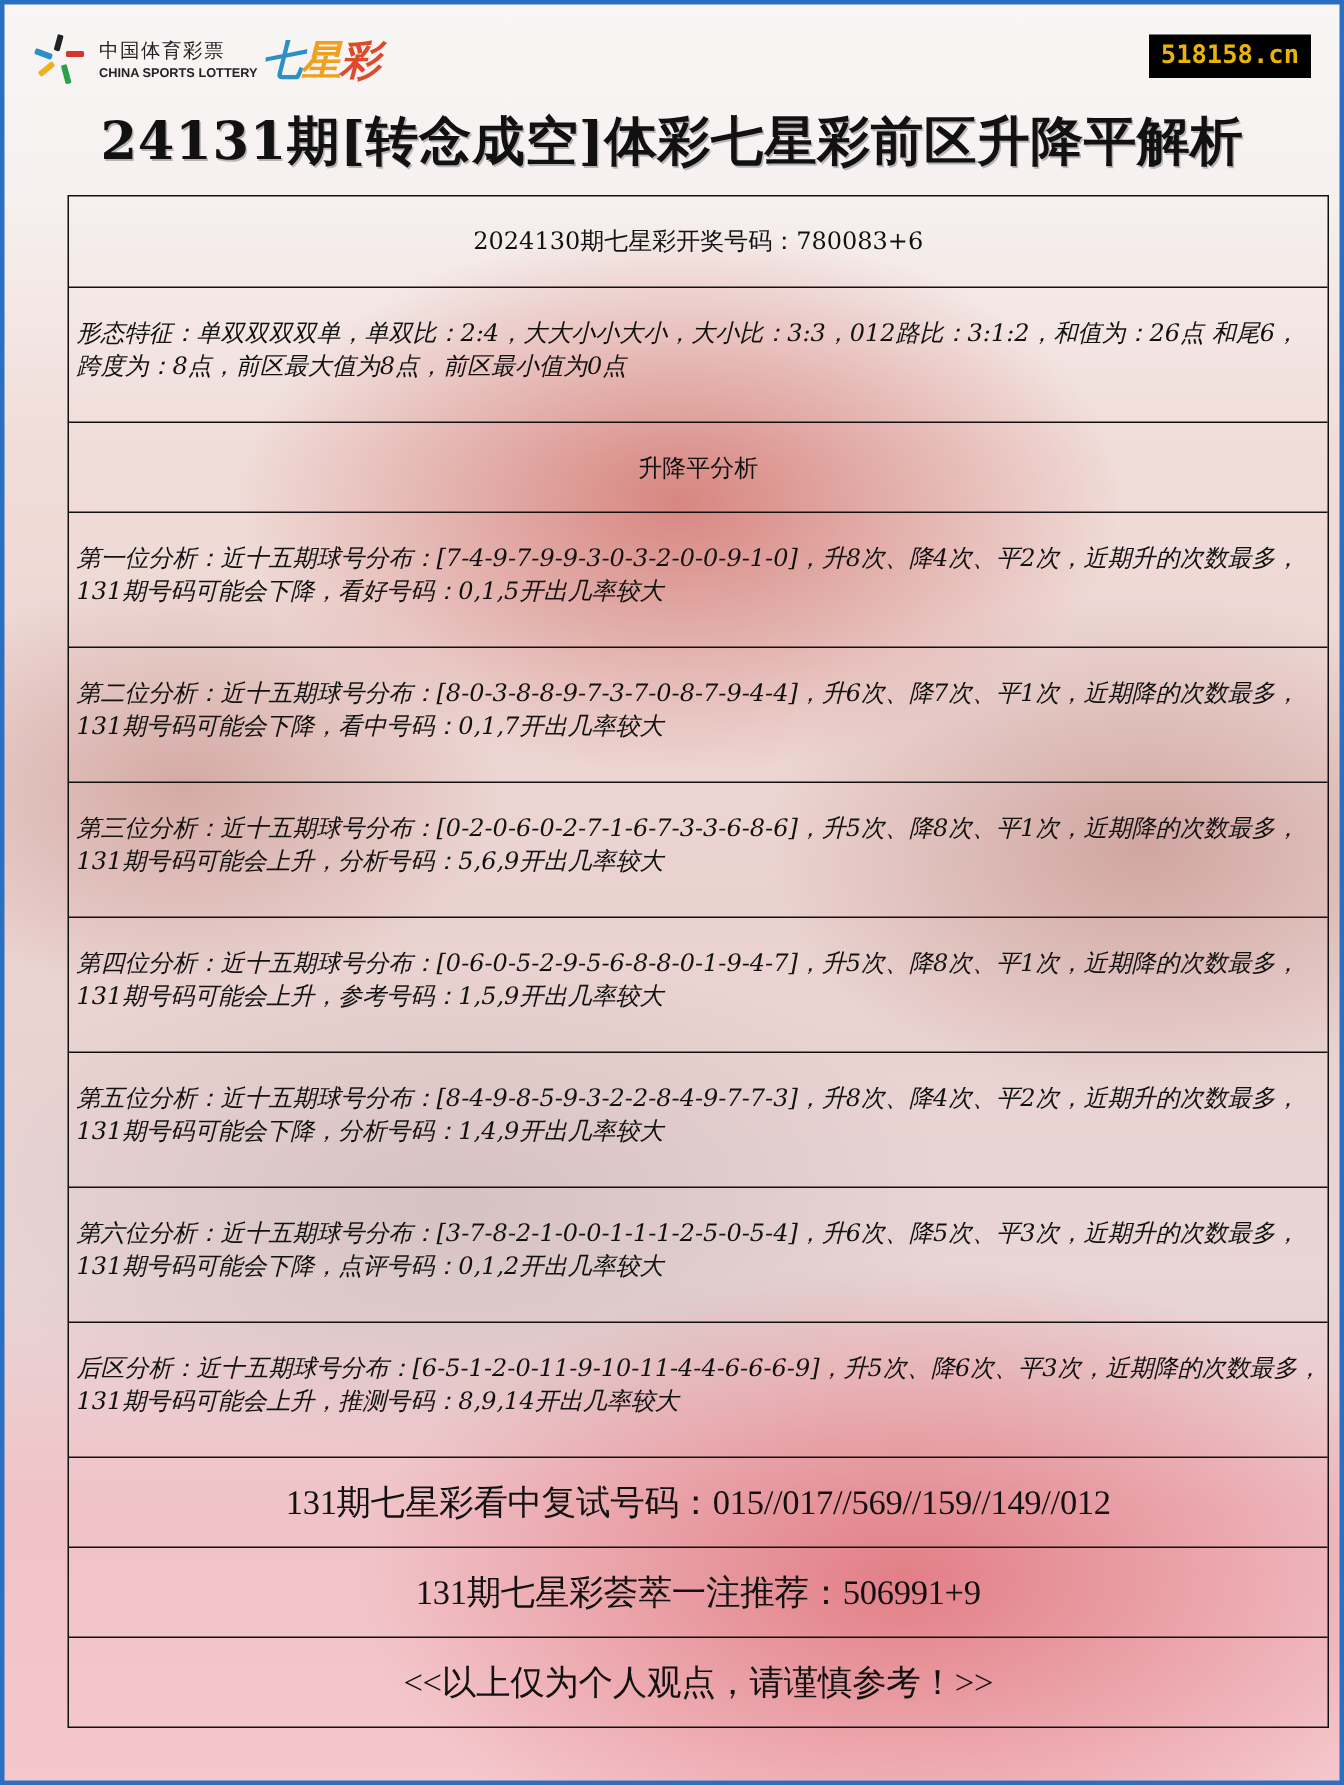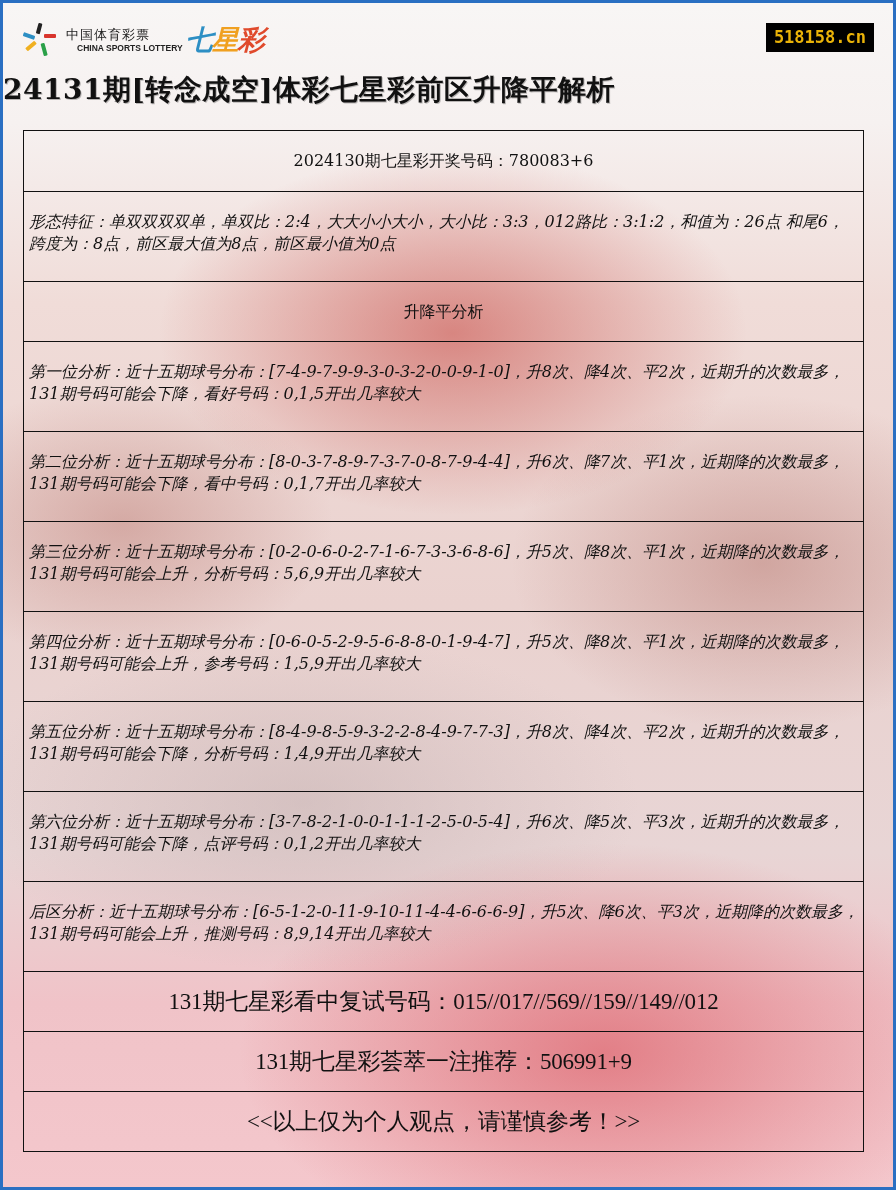--- a/index.html
+++ b/index.html
@@ -30,47 +30,47 @@
     display: flex; align-items: center;
   }
   .logo-mark { width: 40px; height: 40px; position: relative; }
   .logo-text { margin-left: 6px; display: flex; flex-direction: column; }
   .logo-cn {
     font-family: "DejaVu Sans", "Liberation Sans", sans-serif;
     font-size: 13px; color: #222; letter-spacing: 1px; line-height: 17px;
   }
   .logo-en {
     font-family: "Liberation Sans", "DejaVu Sans", sans-serif;
-    font-size: 8.5px; font-weight: bold; color: #222; line-height: 11px; margin-left: 11px;
+    font-size: 8.5px; font-weight: bold; color: #222; line-height: 11px;
   }
   .logo-brand {
     margin-left: 3px;
     font-family: "DejaVu Sans", "Liberation Sans", sans-serif;
     font-size: 27px; font-weight: bold; font-style: italic; letter-spacing: -1px;
     display: flex;
   }
   .logo-brand span:nth-child(1) { color: #2d8fc4; }
   .logo-brand span:nth-child(2) { color: #f0a020; }
   .logo-brand span:nth-child(3) { color: #e04a2c; }
   .site-badge {
     position: absolute; right: 19px; top: 20px;
     background: #000; color: #eab308;
     font-family: "DejaVu Sans Mono", "Liberation Mono", monospace;
     font-size: 17px; font-weight: bold;
     padding: 3px 8px; height: 29px; line-height: 23px;
   }
   .page-title {
     position: absolute; left: 0; right: 0; top: 68px;
-    text-align: left;
+    text-align: center;
     font-family: "DejaVu Serif", "Liberation Serif", serif;
-    font-size: 28px; color: #111; letter-spacing: 0.5px;
+    font-size: 35px; color: #111; letter-spacing: 0.5px;
     text-shadow: 1px 1px 0 rgba(0,0,0,0.25);
   }
   .table {
-    position: absolute; left: 20px; top: 127px; width: 841px;
+    position: absolute; left: 42px; top: 127px; width: 841px;
     border: 1px solid #111;
   }
   .row {
     border-top: 1px solid #111;
     font-size: 16px; line-height: 22px;
     display: flex; align-items: center;
   }
   .row:first-child { border-top: none; }
   .row.center { justify-content: center; text-align: center; height: 60px; }
   .row.text { height: 90px; align-items: flex-start; padding: 19px 4px 0 5px; font-style: italic; }
@@ -116,21 +116,21 @@
     <div class="row text">
       <p>形态特征：单双双双双单，单双比：2:4，大大小小大小，大小比：3:3，012路比：3:1:2，和值为：26点 和尾6，跨度为：8点，前区最大值为8点，前区最小值为0点</p>
     </div>
     <div class="row center">
       <p>升降平分析</p>
     </div>
     <div class="row text">
       <p>第一位分析：近十五期球号分布：[7-4-9-7-9-9-3-0-3-2-0-0-9-1-0]，升8次、降4次、平2次，近期升的次数最多，131期号码可能会下降，看好号码：0,1,5开出几率较大</p>
     </div>
     <div class="row text">
-      <p>第二位分析：近十五期球号分布：[8-0-3-7-8-9-7-3-7-0-8-7-9-4-4]，升6次、降7次、平1次，近期降的次数最多，131期号码可能会下降，看中号码：0,1,7开出几率较大</p>
+      <p>第二位分析：近十五期球号分布：[8-0-3-8-8-9-7-3-7-0-8-7-9-4-4]，升6次、降7次、平1次，近期降的次数最多，131期号码可能会下降，看中号码：0,1,7开出几率较大</p>
     </div>
     <div class="row text">
       <p>第三位分析：近十五期球号分布：[0-2-0-6-0-2-7-1-6-7-3-3-6-8-6]，升5次、降8次、平1次，近期降的次数最多，131期号码可能会上升，分析号码：5,6,9开出几率较大</p>
     </div>
     <div class="row text">
       <p>第四位分析：近十五期球号分布：[0-6-0-5-2-9-5-6-8-8-0-1-9-4-7]，升5次、降8次、平1次，近期降的次数最多，131期号码可能会上升，参考号码：1,5,9开出几率较大</p>
     </div>
     <div class="row text">
       <p>第五位分析：近十五期球号分布：[8-4-9-8-5-9-3-2-2-8-4-9-7-7-3]，升8次、降4次、平2次，近期升的次数最多，131期号码可能会下降，分析号码：1,4,9开出几率较大</p>
     </div>

